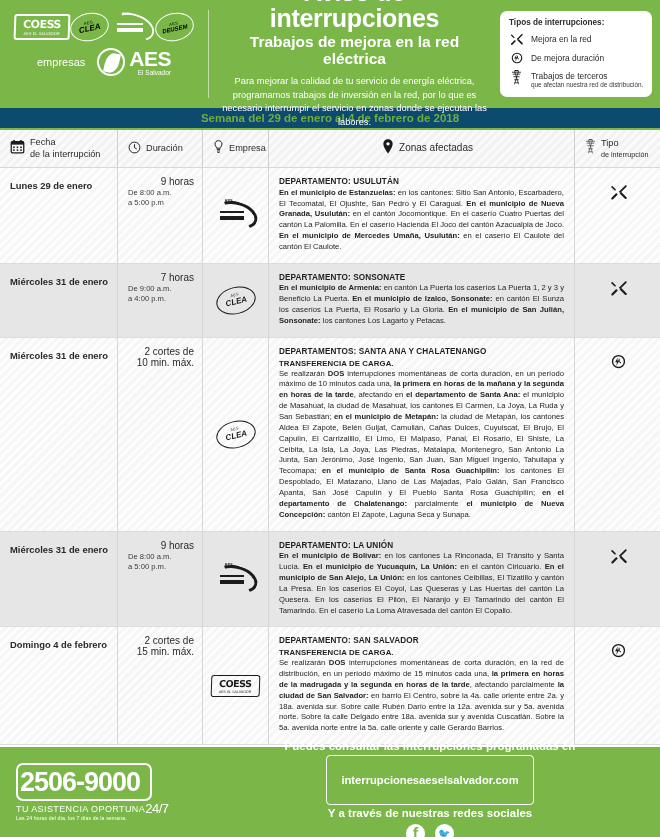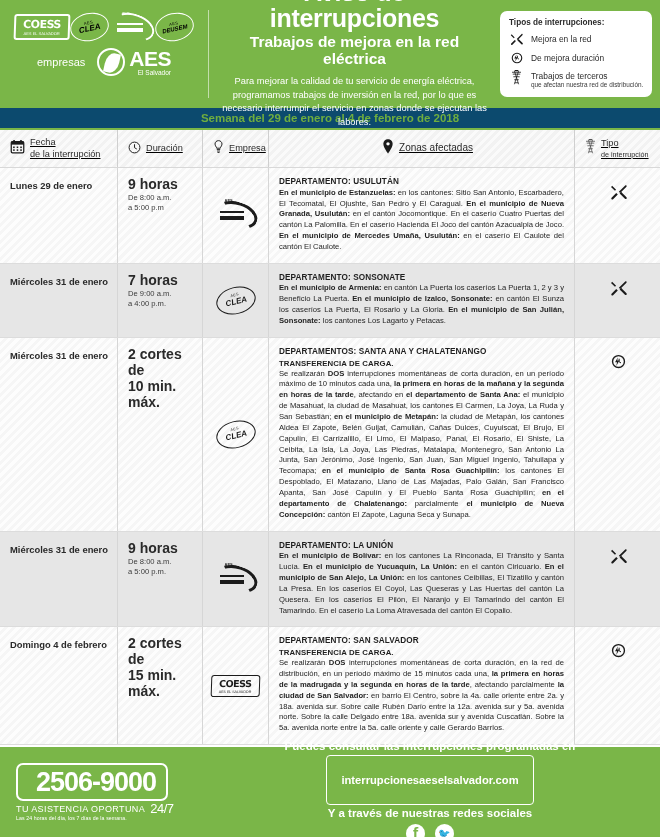--- a/index.html
+++ b/index.html
@@ -128,21 +128,20 @@
   }
   .weekbar span { color:#6fae3f; font-weight:bold; font-size:11.5px; }
 
   
   .thead {
     height: 38px;
     display:flex; align-items:center;
     background:
       repeating-linear-gradient(135deg, #fafafa 0 3px, #f2f2f2 3px 6px);
     border-bottom: 1px solid #d8d8d8;
-    text-decoration: underline;
   }
   .th { display:flex; align-items:center; gap:5px; height:100%; padding-left:10px;}
   .th .lbl { font-size:9.2px; color:#2b2b2b; line-height:1.25; }
   .th .lbl .l2 { display:block; }
   .th-sep { border-left: 1px solid #cfcfcf; }
 
   .col-fecha  { width: 117px; flex:none; }
   .col-dur    { width: 85px;  flex:none; }
   .col-emp    { width: 66px;  flex:none; }
   .col-zonas  { flex: 1; }
@@ -150,21 +149,21 @@
 
   .tbody { background:#fff; }
   .trow { display:flex; align-items:stretch; border-bottom:1px solid #dcdcdc; }
   .trow.alt { background: #e6e6e6; }
   .trow.plain { background:
     repeating-linear-gradient(135deg, #fdfdfd 0 3px, #f6f6f6 3px 6px); }
   .cell { padding: 8px 8px 10px 10px; }
   .cell + .cell { border-left: 1px solid #d6d6d6; }
 
   .c-fecha { font-size: 9.4px; font-weight:bold; color:#2a2a2a; padding-top:12px;}
-  .c-dur .h { font-size: 14px; font-weight:bold; color:#2a2a2a; }
+  .c-dur .h { font-size: 10px; font-weight:normal; color:#2a2a2a;text-align:right; }
   .c-dur .d { font-size: 7.6px; color:#3a3a3a; line-height:1.35; margin-top:1px;}
   .c-emp { display:flex; align-items:center; justify-content:center; padding: 8px 4px;}
   .c-tipo { display:flex; align-items:flex-start; justify-content:center; padding-top: 16px;}
   .c-zonas { font-size: 7.65px; color:#1f1f1f; line-height:1.42; text-align: justify; padding-right:10px;}
   .c-zonas .dept { font-weight:bold; display:block; font-size: 8.2px; letter-spacing:0.1px;}
   .c-zonas .transf { font-weight:bold; display:block; font-size: 7.8px; letter-spacing:0.1px;}
   .c-zonas b { font-weight:bold; }
 
   
   .lg-eeo { width: 46px; height: 30px; position:relative; }
@@ -186,23 +185,23 @@
   .lg-coess .txt{font-weight:bold;font-size:9.5px;letter-spacing:-0.5px;color:#1b1b1b;
     font-family:"DejaVu Sans",sans-serif;line-height:1;}
   .lg-coess .sub{font-size:3.6px;text-align:center;color:#1b1b1b;margin-top:1px;}
 
   
   .footer {
     position:absolute; left:0; bottom:0; width:660px; height:90px;
     background:#7ab648; display:flex; align-items:center;
   }
   .f-phone { width: 200px; flex:none; padding-left: 16px; }
-  .phone-box { border: 2.2px solid #fff; border-radius:7px; padding: 2px 10px 2px 18px; display:inline-block;}
+  .phone-box { border: 2.2px solid #fff; border-radius:7px; padding: 2px 10px 2px 2px; display:inline-block;}
   .phone-box .num { color:#fff; font-size: 27px; font-weight:bold; letter-spacing:-1px; line-height:1.12;}
-  .f-phone .t1 { color:#fff; font-size: 9px; letter-spacing: 0.4px; margin-top:3px; display:flex; align-items:flex-end; gap:5px;}
+  .f-phone .t1 { color:#fff; font-size: 9px; letter-spacing: 0.4px; margin-top:3px; display:flex; align-items:flex-end; }
   .f-phone .t2 { color:#fff; font-size: 5.2px; letter-spacing:0.1px; margin-top:1px;}
   .f-247 { font-size: 13px; font-weight: normal; letter-spacing:-0.5px; line-height:0.8; }
 
   .f-mid { flex:1; text-align:center; color:#fff; padding-bottom: 2px;}
   .f-mid .l1 { font-size: 11.5px; font-weight:bold; }
   .f-mid .url { display:inline-block; border:1.4px solid #fff; border-radius:4px;
     padding: 18px 14px; font-size: 11.2px; font-weight:bold; margin: 3px 0 2px 0;}
   .f-mid .l2 { font-size: 11.5px; font-weight:bold; }
   .f-social { display:flex; justify-content:center; gap:10px; margin-top: 5px;}
   .soc { width: 19px; height:19px; border-radius:50%; background:#fff; color:#7ab648;

